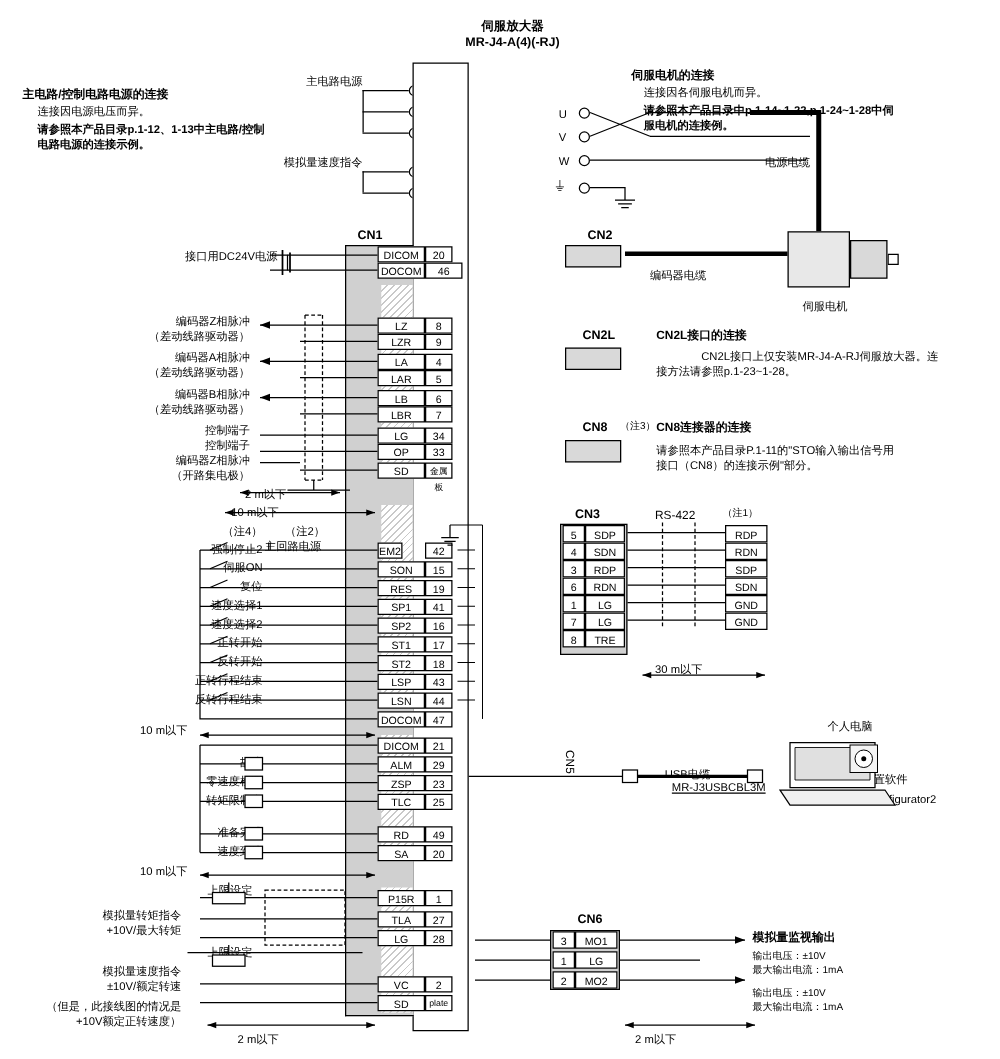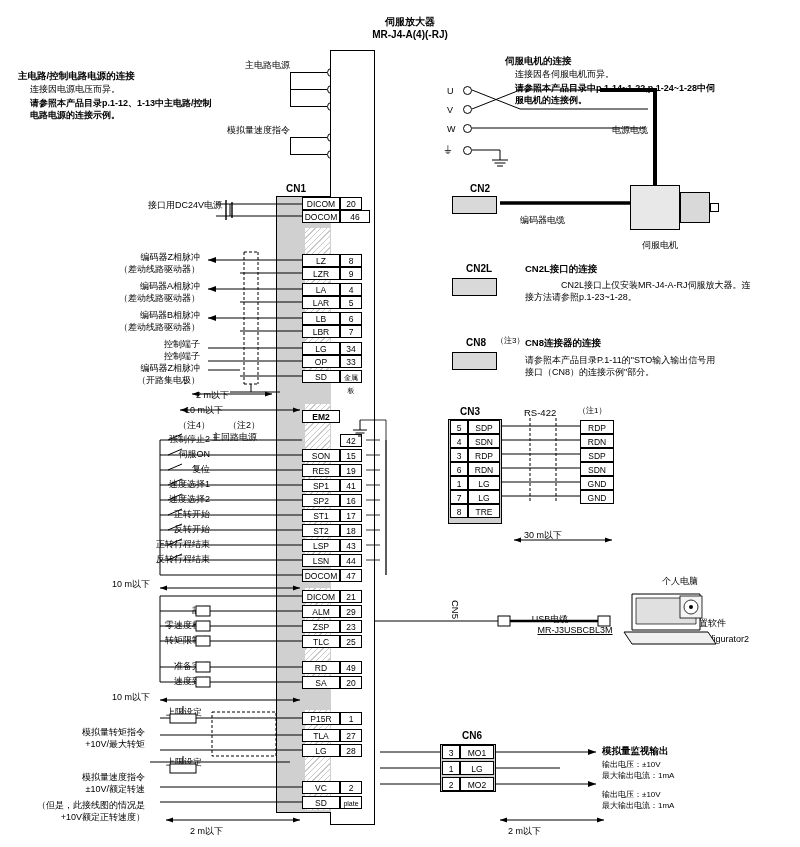--- a/index.html
+++ b/index.html
@@ -126,21 +126,21 @@
   <div class="term" style="left:340px;top:325px;width:22px;height:13px;line-height:13px;">7</div>
 
   <div class="term" style="left:302px;top:342px;width:38px;height:13px;line-height:13px;">LG</div>
   <div class="term" style="left:340px;top:342px;width:22px;height:13px;line-height:13px;">34</div>
   <div class="term" style="left:302px;top:355px;width:38px;height:13px;line-height:13px;">OP</div>
   <div class="term" style="left:340px;top:355px;width:22px;height:13px;line-height:13px;">33</div>
 
   <div class="term" style="left:302px;top:370px;width:38px;height:13px;line-height:13px;">SD</div>
   <div class="term gray" style="left:340px;top:370px;width:22px;height:13px;line-height:13px;font-size:7px;">金属板</div>
 
-  <div class="term" style="left:302px;top:410px;width:38px;height:13px;line-height:13px;font-weight:bold;">EM2</div>
+  <div class="term" style="left:302px;top:434px;width:20px;height:13px;line-height:13px;">EM2</div>
   <div class="term" style="left:340px;top:434px;width:22px;height:13px;line-height:13px;">42</div>
   <div class="term" style="left:302px;top:449px;width:38px;height:13px;line-height:13px;">SON</div>
   <div class="term" style="left:340px;top:449px;width:22px;height:13px;line-height:13px;">15</div>
   <div class="term" style="left:302px;top:464px;width:38px;height:13px;line-height:13px;">RES</div>
   <div class="term" style="left:340px;top:464px;width:22px;height:13px;line-height:13px;">19</div>
   <div class="term" style="left:302px;top:479px;width:38px;height:13px;line-height:13px;">SP1</div>
   <div class="term" style="left:340px;top:479px;width:22px;height:13px;line-height:13px;">41</div>
   <div class="term" style="left:302px;top:494px;width:38px;height:13px;line-height:13px;">SP2</div>
   <div class="term" style="left:340px;top:494px;width:22px;height:13px;line-height:13px;">16</div>
   <div class="term" style="left:302px;top:509px;width:38px;height:13px;line-height:13px;">ST1</div>

